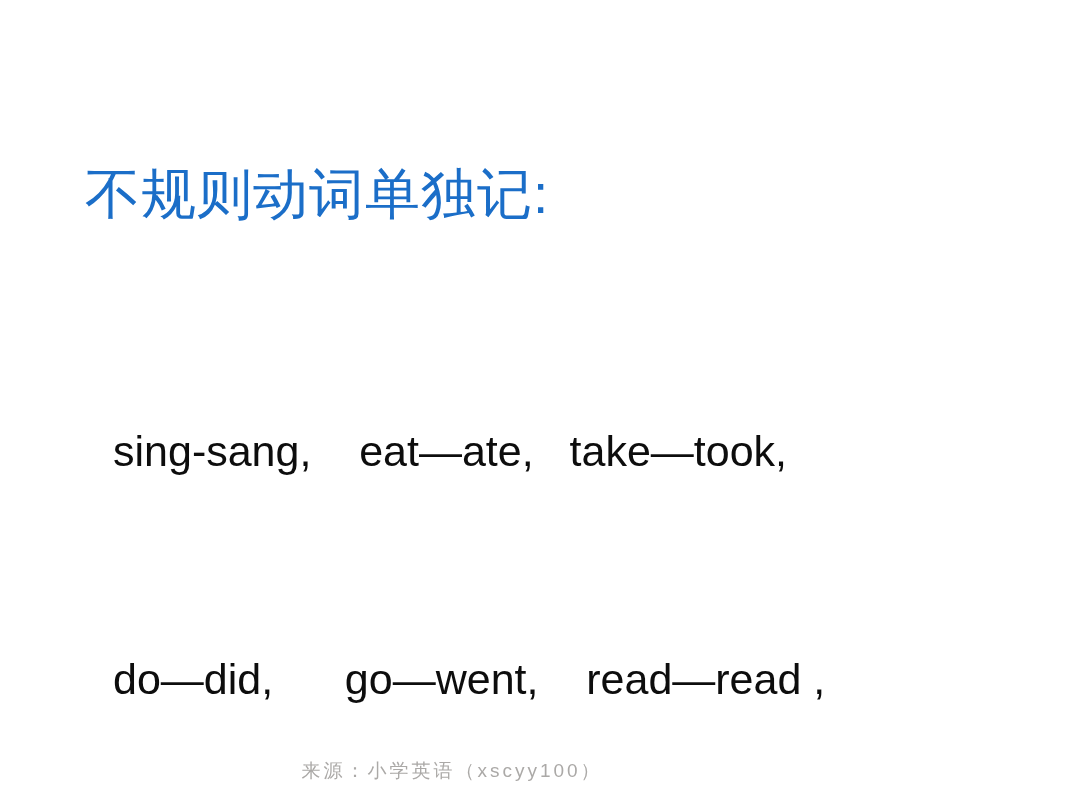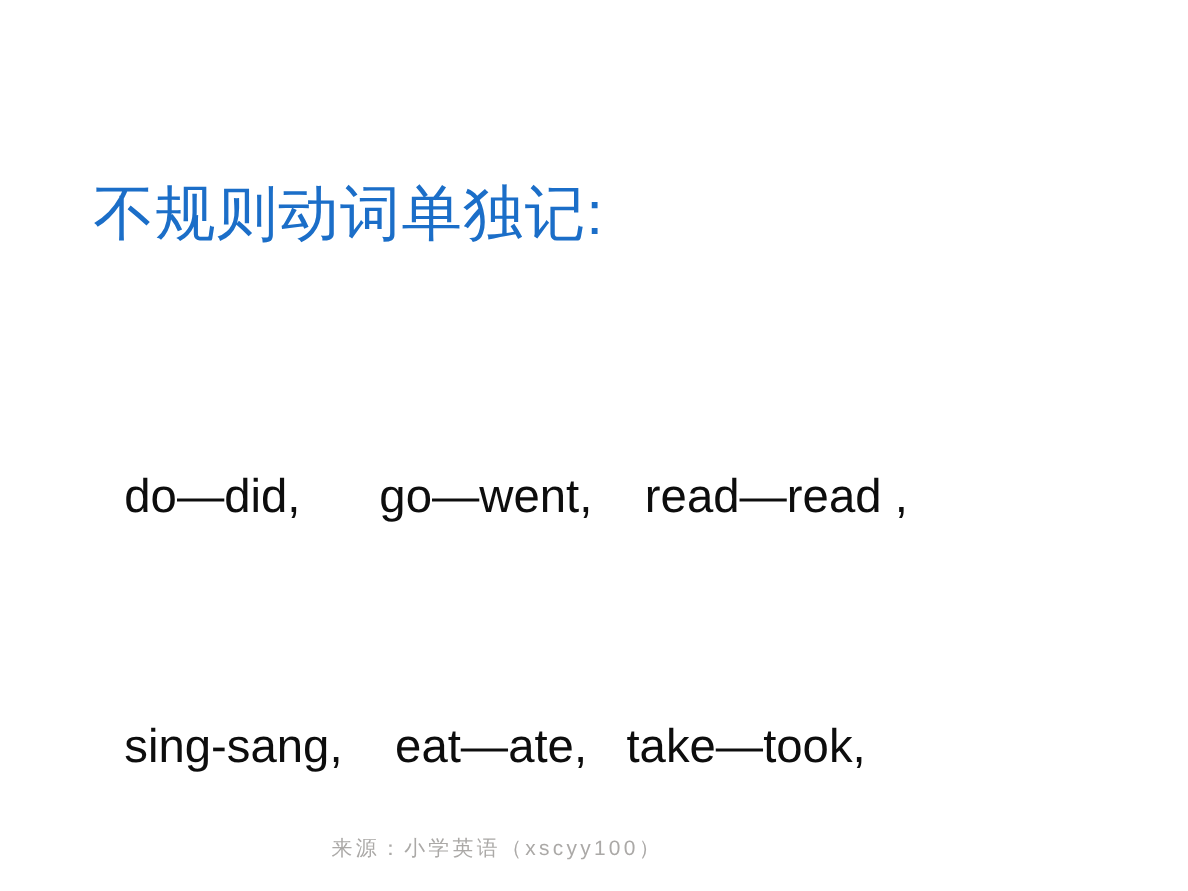--- a/index.html
+++ b/index.html
@@ -52,22 +52,22 @@
   }
 </style>
 </head>
 <body>
 
 <div class="slide" style="background: rgb(255, 255, 255);">
 
   <h1 class="title" style="color: rgb(27, 110, 200);">不规则动词单独记:</h1>
 
   <div class="verb-list" style="color: rgb(13, 13, 13);">
+    <div class="verb-line">sing-sang,    eat—ate,   take—took,</div>
     <div class="verb-line">do—did,      go—went,    read—read ,</div>
-    <div class="verb-line">sing-sang,    eat—ate,   take—took,</div>
     
     
     
     
   </div>
 
   <div class="footer" style="color: rgb(171, 169, 167);">来源：小学英语（xscyy100）</div>
 
 </div>
 

